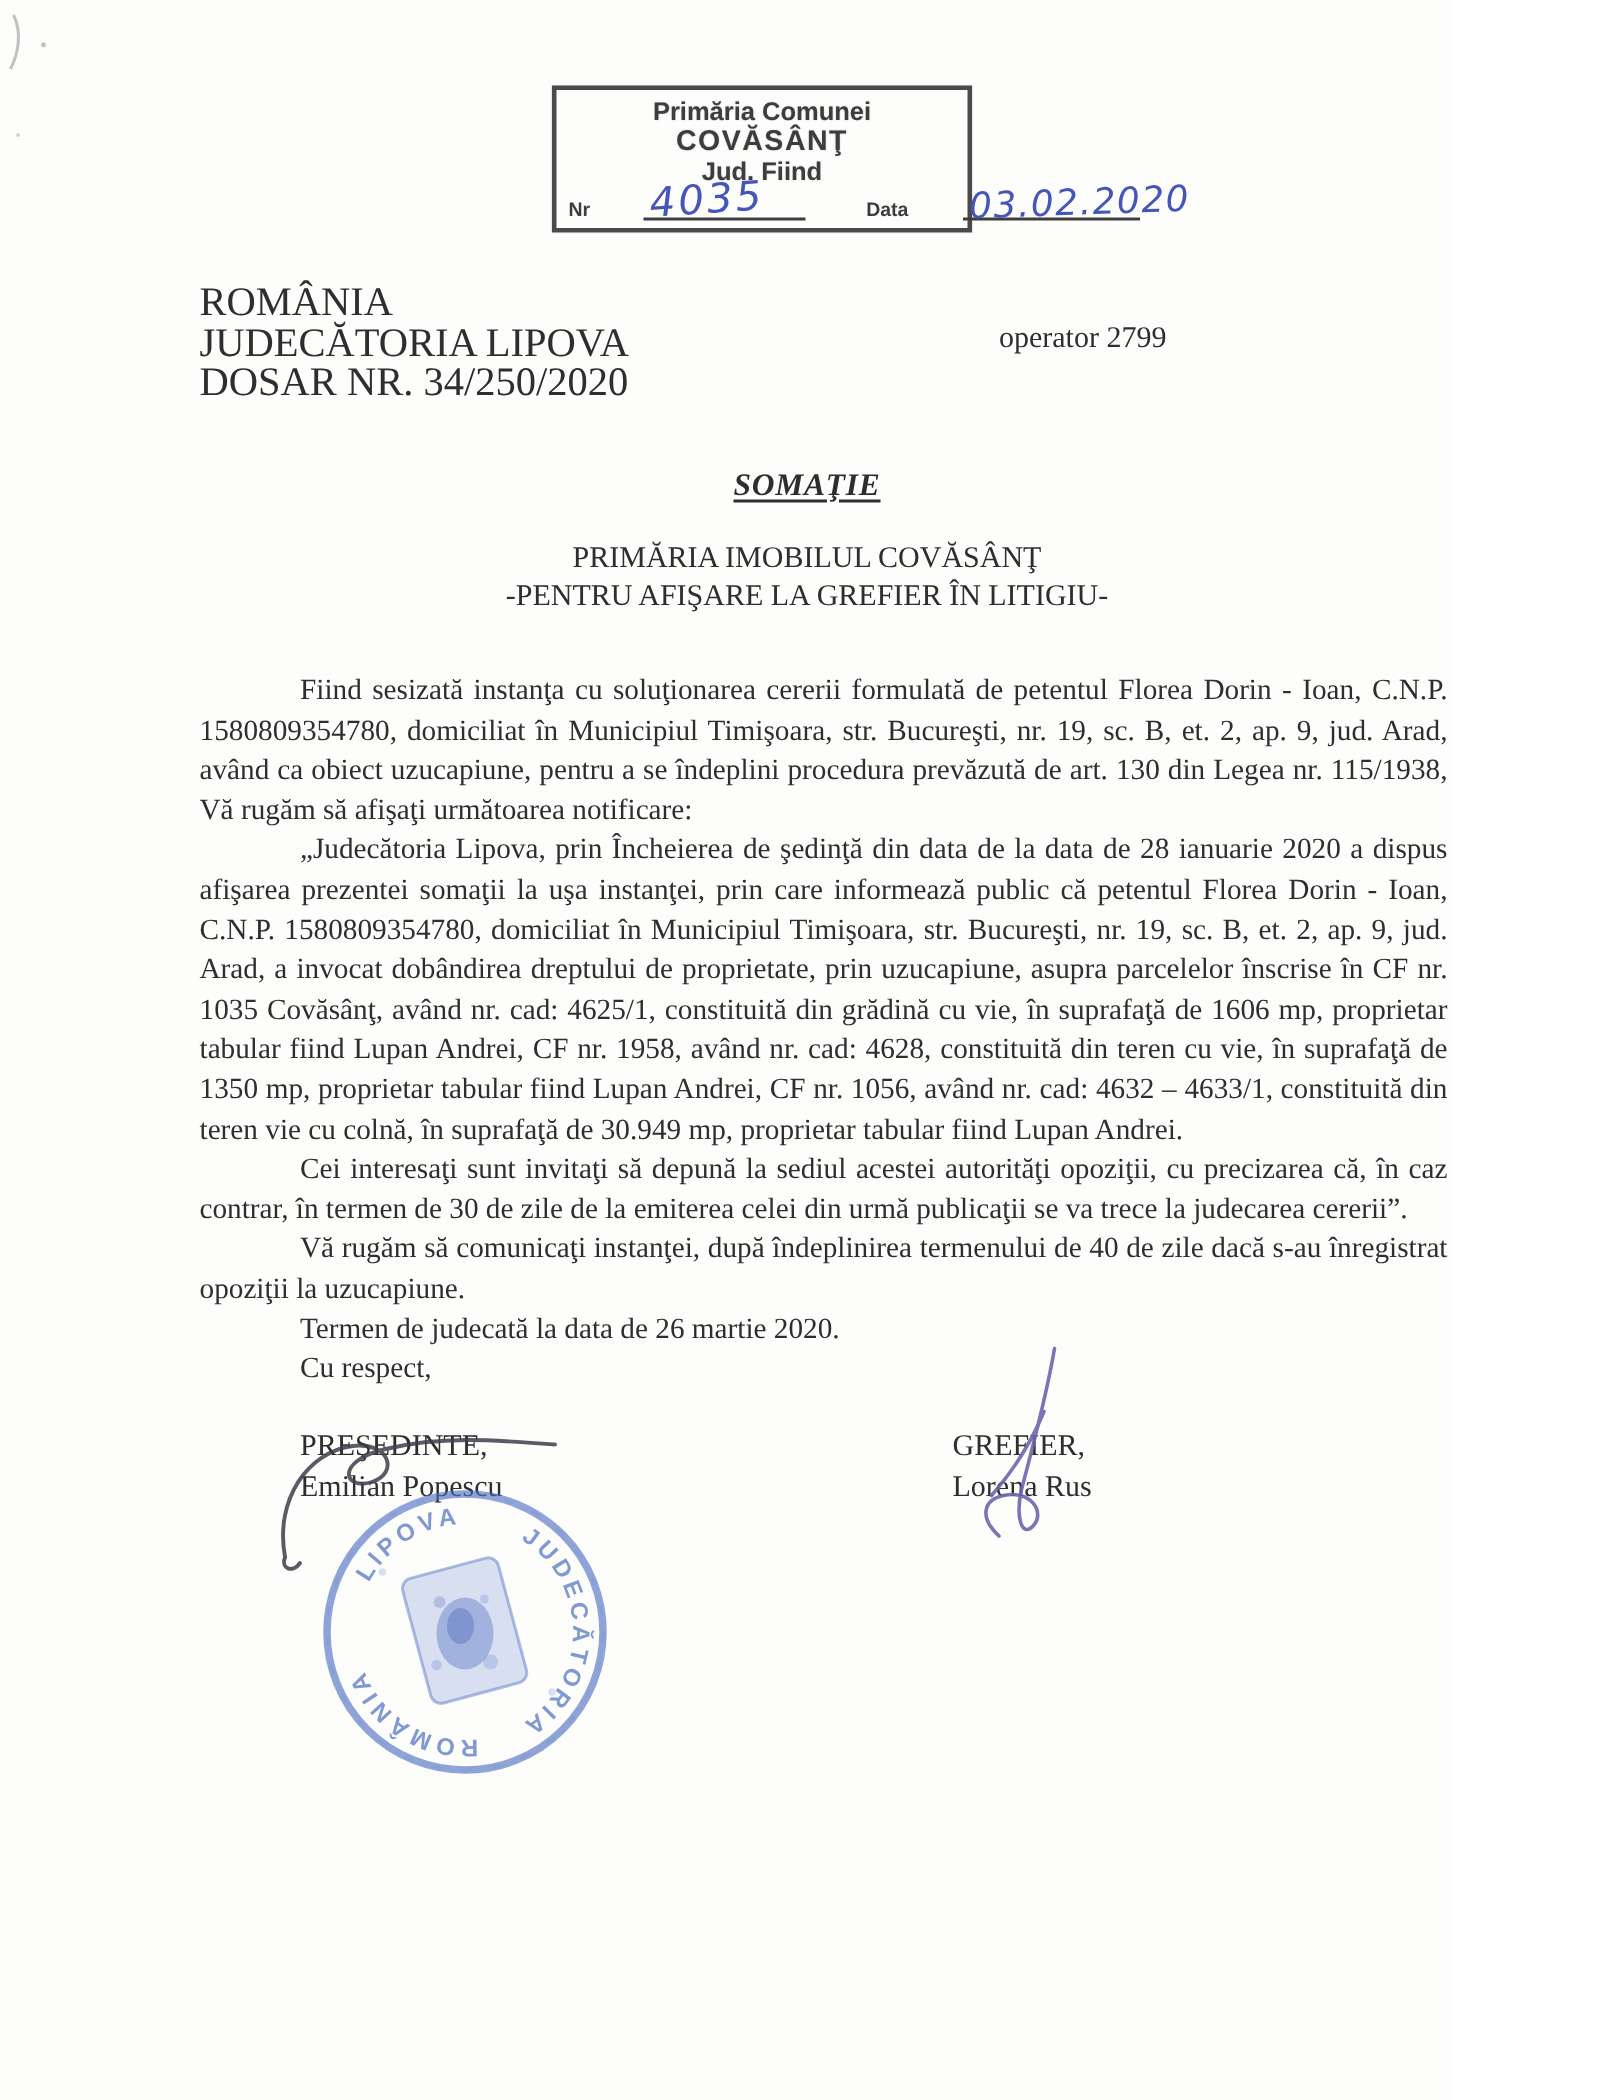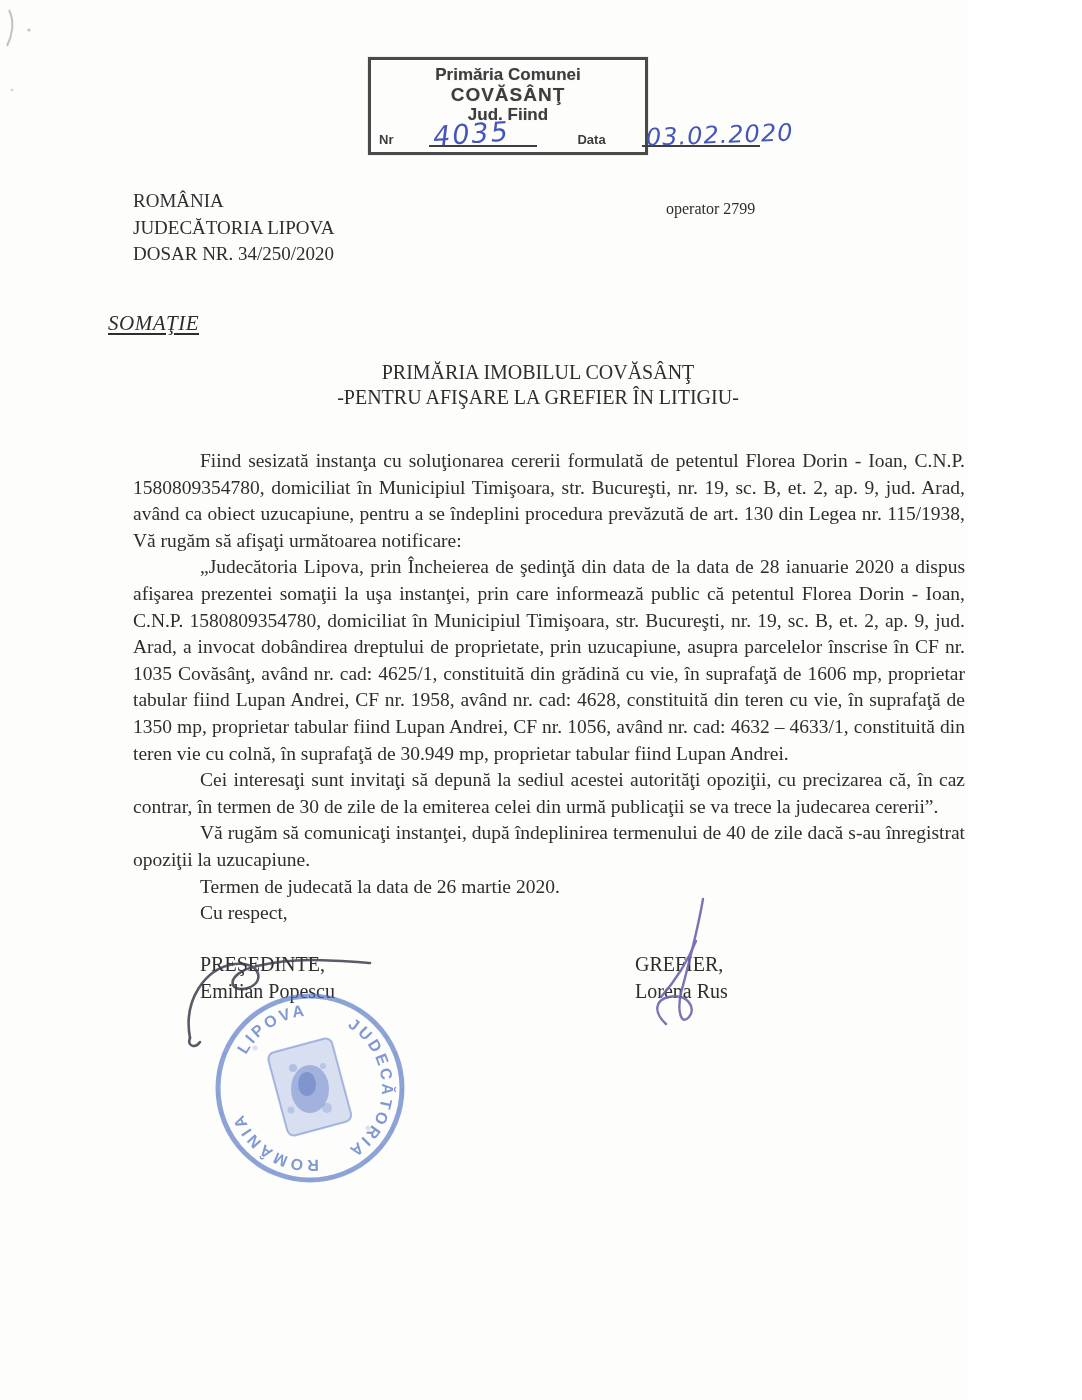--- a/index.html
+++ b/index.html
@@ -28,26 +28,26 @@
   .hand-line.nr{width:108px;margin-right:8px;}
   .hand-line.dt{width:118px;}
   .hand{
     position:absolute;bottom:-4px;left:4px;white-space:nowrap;
     font-family:"DejaVu Sans", sans-serif;font-style:italic;font-weight:normal;
     color:#4556b8;
   }
   .hand.nrv{font-size:27px;transform:rotate(-4deg);letter-spacing:2px;}
   .hand.dtv{font-size:24px;transform:rotate(-2deg);letter-spacing:1px;}
   
-  .hdr{position:absolute;left:133px;top:188px;font-size:19px;line-height:26.5px;font-family:Liberation Serif, serif;}
-  .operator{position:absolute;left:666px;top:200px;font-size:16px;}
+  .hdr{position:absolute;left:133px;top:188px;font-size:27px;line-height:26.5px;font-family:Liberation Serif, serif;}
+  .operator{position:absolute;left:666px;top:214px;font-size:20px;}
   
   .title{
-    position:absolute;left:108px;right:0;top:311px;
-    font-size:21px;font-weight:normal;font-style:italic;letter-spacing:.5px;
+    position:absolute;left:108px;right:0;top:311px;text-align:center;
+    font-size:21px;font-weight:bold;font-style:italic;letter-spacing:.5px;
   }
   .title span{text-decoration:underline;text-decoration-thickness:2px;text-underline-offset:3px;}
   .addr{position:absolute;left:108px;right:0;top:360px;text-align:center;font-size:20px;line-height:25px;}
   
   .bodytxt{
     position:absolute;left:133px;top:448px;width:832px;
     font-size:19.5px;line-height:26.6px;text-align:justify;
   }
   .bodytxt p{margin:0;text-indent:67px;}
   .line-ind{margin:0;text-indent:67px;text-align:left;}

